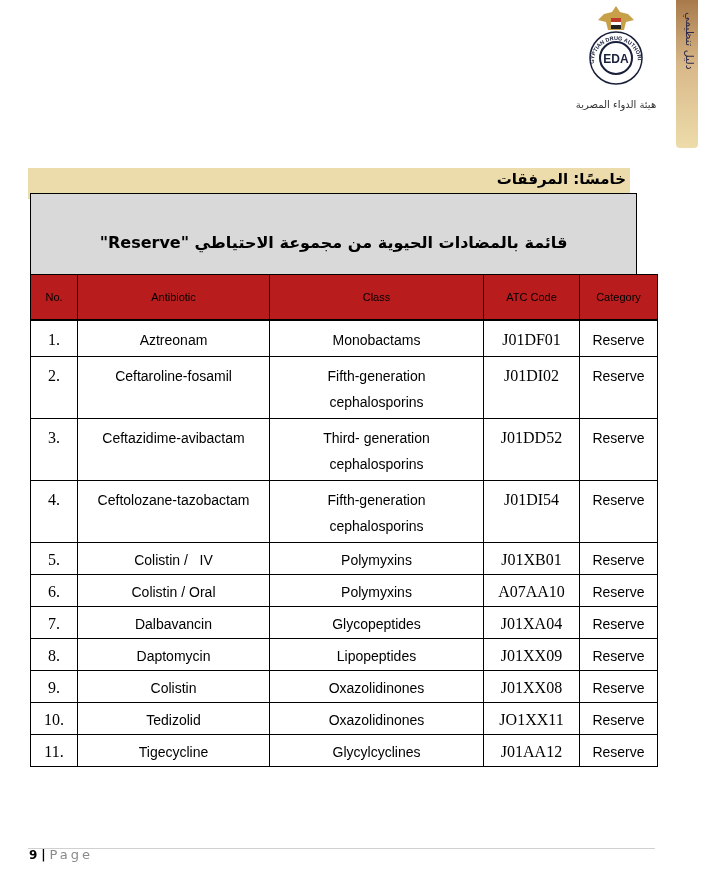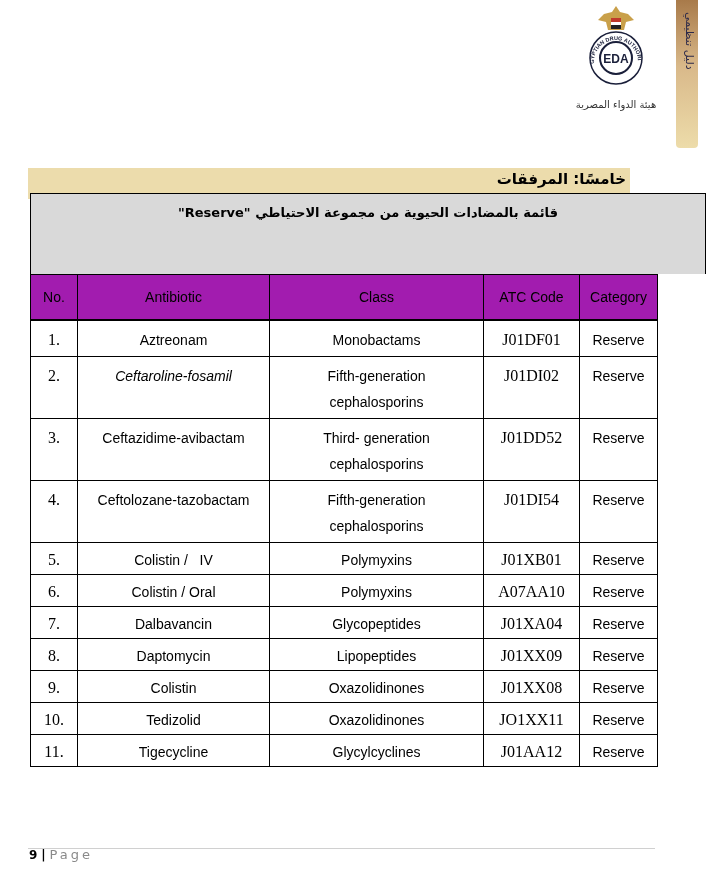--- a/index.html
+++ b/index.html
@@ -8,23 +8,23 @@
   .side-tab { position: absolute; left: 676px; top: 0; width: 22px; height: 148px; border-radius: 0 0 4px 4px;
     background: linear-gradient(to bottom, #a87a4a 0%, #d9b98a 45%, #eddcaa 100%); }
   .side-tab-text { position: absolute; top: 12px; left: 2px; width: 18px; writing-mode: vertical-rl; font-family: "DejaVu Sans", sans-serif; font-size: 11px; color: #2d2a4a; }
 
   .logo { position: absolute; left: 568px; top: 2px; width: 96px; height: 118px; }
 
   .section-band { position: absolute; left: 28px; top: 168px; width: 602px; height: 31px; background: #ecdcac; }
   .section-title { position: absolute; right: 4px; top: 2px; font-family: "DejaVu Sans", sans-serif; font-size: 15px; font-weight: bold; direction: rtl; }
 
   .table-wrap { position: absolute; left: 30px; top: 193px; width: 627px; }
-  .caption-box { box-sizing: border-box; width: 676px; height: 81px; background: #d9d9d9; border: 1.5px solid #000; border-bottom: none; text-align: center; direction: rtl; font-family: "DejaVu Sans", sans-serif; font-weight: bold; font-size: 13px; padding-top: 6px; line-height: 25px; }
+  .caption-box { box-sizing: border-box; width: 607px; height: 81px; background: #d9d9d9; border: 1.5px solid #000; border-bottom: none; text-align: center; direction: rtl; font-family: "DejaVu Sans", sans-serif; font-weight: bold; font-size: 16px; padding-top: 36px; line-height: 25px; }
   table { border-collapse: collapse; width: 627px; table-layout: fixed; }
-  th { background: #a21caf; font-weight: normal; font-size: 14px; height: 42px; border: 1.5px solid #000; border-bottom: 2.5px solid #000; }
+  th { background: #b91c1c; font-weight: normal; font-size: 11px; height: 42px; border: 1.5px solid #000; border-bottom: 2.5px solid #000; }
   td { border: 1px solid #000; text-align: center; font-size: 14px; vertical-align: top; padding-top: 10px; line-height: 26px; }
   td.no, td.atc { font-family: "Liberation Serif", serif; font-size: 16px; }
   tr.r1 td { height: 28px; padding-top: 6px; }
   tr.r2 td { height: 54px; padding-top: 6px; }
   tr.rs td { height: 26px; padding-top: 4px; }
   col.c1 { width: 47px; } col.c2 { width: 192px; } col.c3 { width: 214px; } col.c4 { width: 96px; } col.c5 { width: 78px; }
 
   .footer-rule { position: absolute; left: 28px; top: 848px; width: 627px; height: 1px; background: #d0d0d0; }
   .footer { position: absolute; left: 29px; top: 847px; font-family: "DejaVu Sans", sans-serif; font-size: 12px; }
   .footer .num { font-weight: bold; color: #000; }
@@ -85,21 +85,21 @@
           <td class="no">1.</td>
           <td style="white-space: pre;">Aztreonam</td>
           <td>
             <div>Monobactams</div>
           </td>
           <td class="atc">J01DF01</td>
           <td>Reserve</td>
         </tr>
         <tr class="r2">
           <td class="no">2.</td>
-          <td style="white-space: pre; font-style: italic;">Ceftaroline-fosamil</td>
+          <td style="white-space: pre;">Ceftaroline-fosamil</td>
           <td>
             <div>Fifth-generation</div>
             <div>cephalosporins</div>
           </td>
           <td class="atc">J01DI02</td>
           <td>Reserve</td>
         </tr>
         <tr class="r2">
           <td class="no">3.</td>
           <td style="white-space: pre; text-align: center;">Ceftazidime-avibactam</td>

